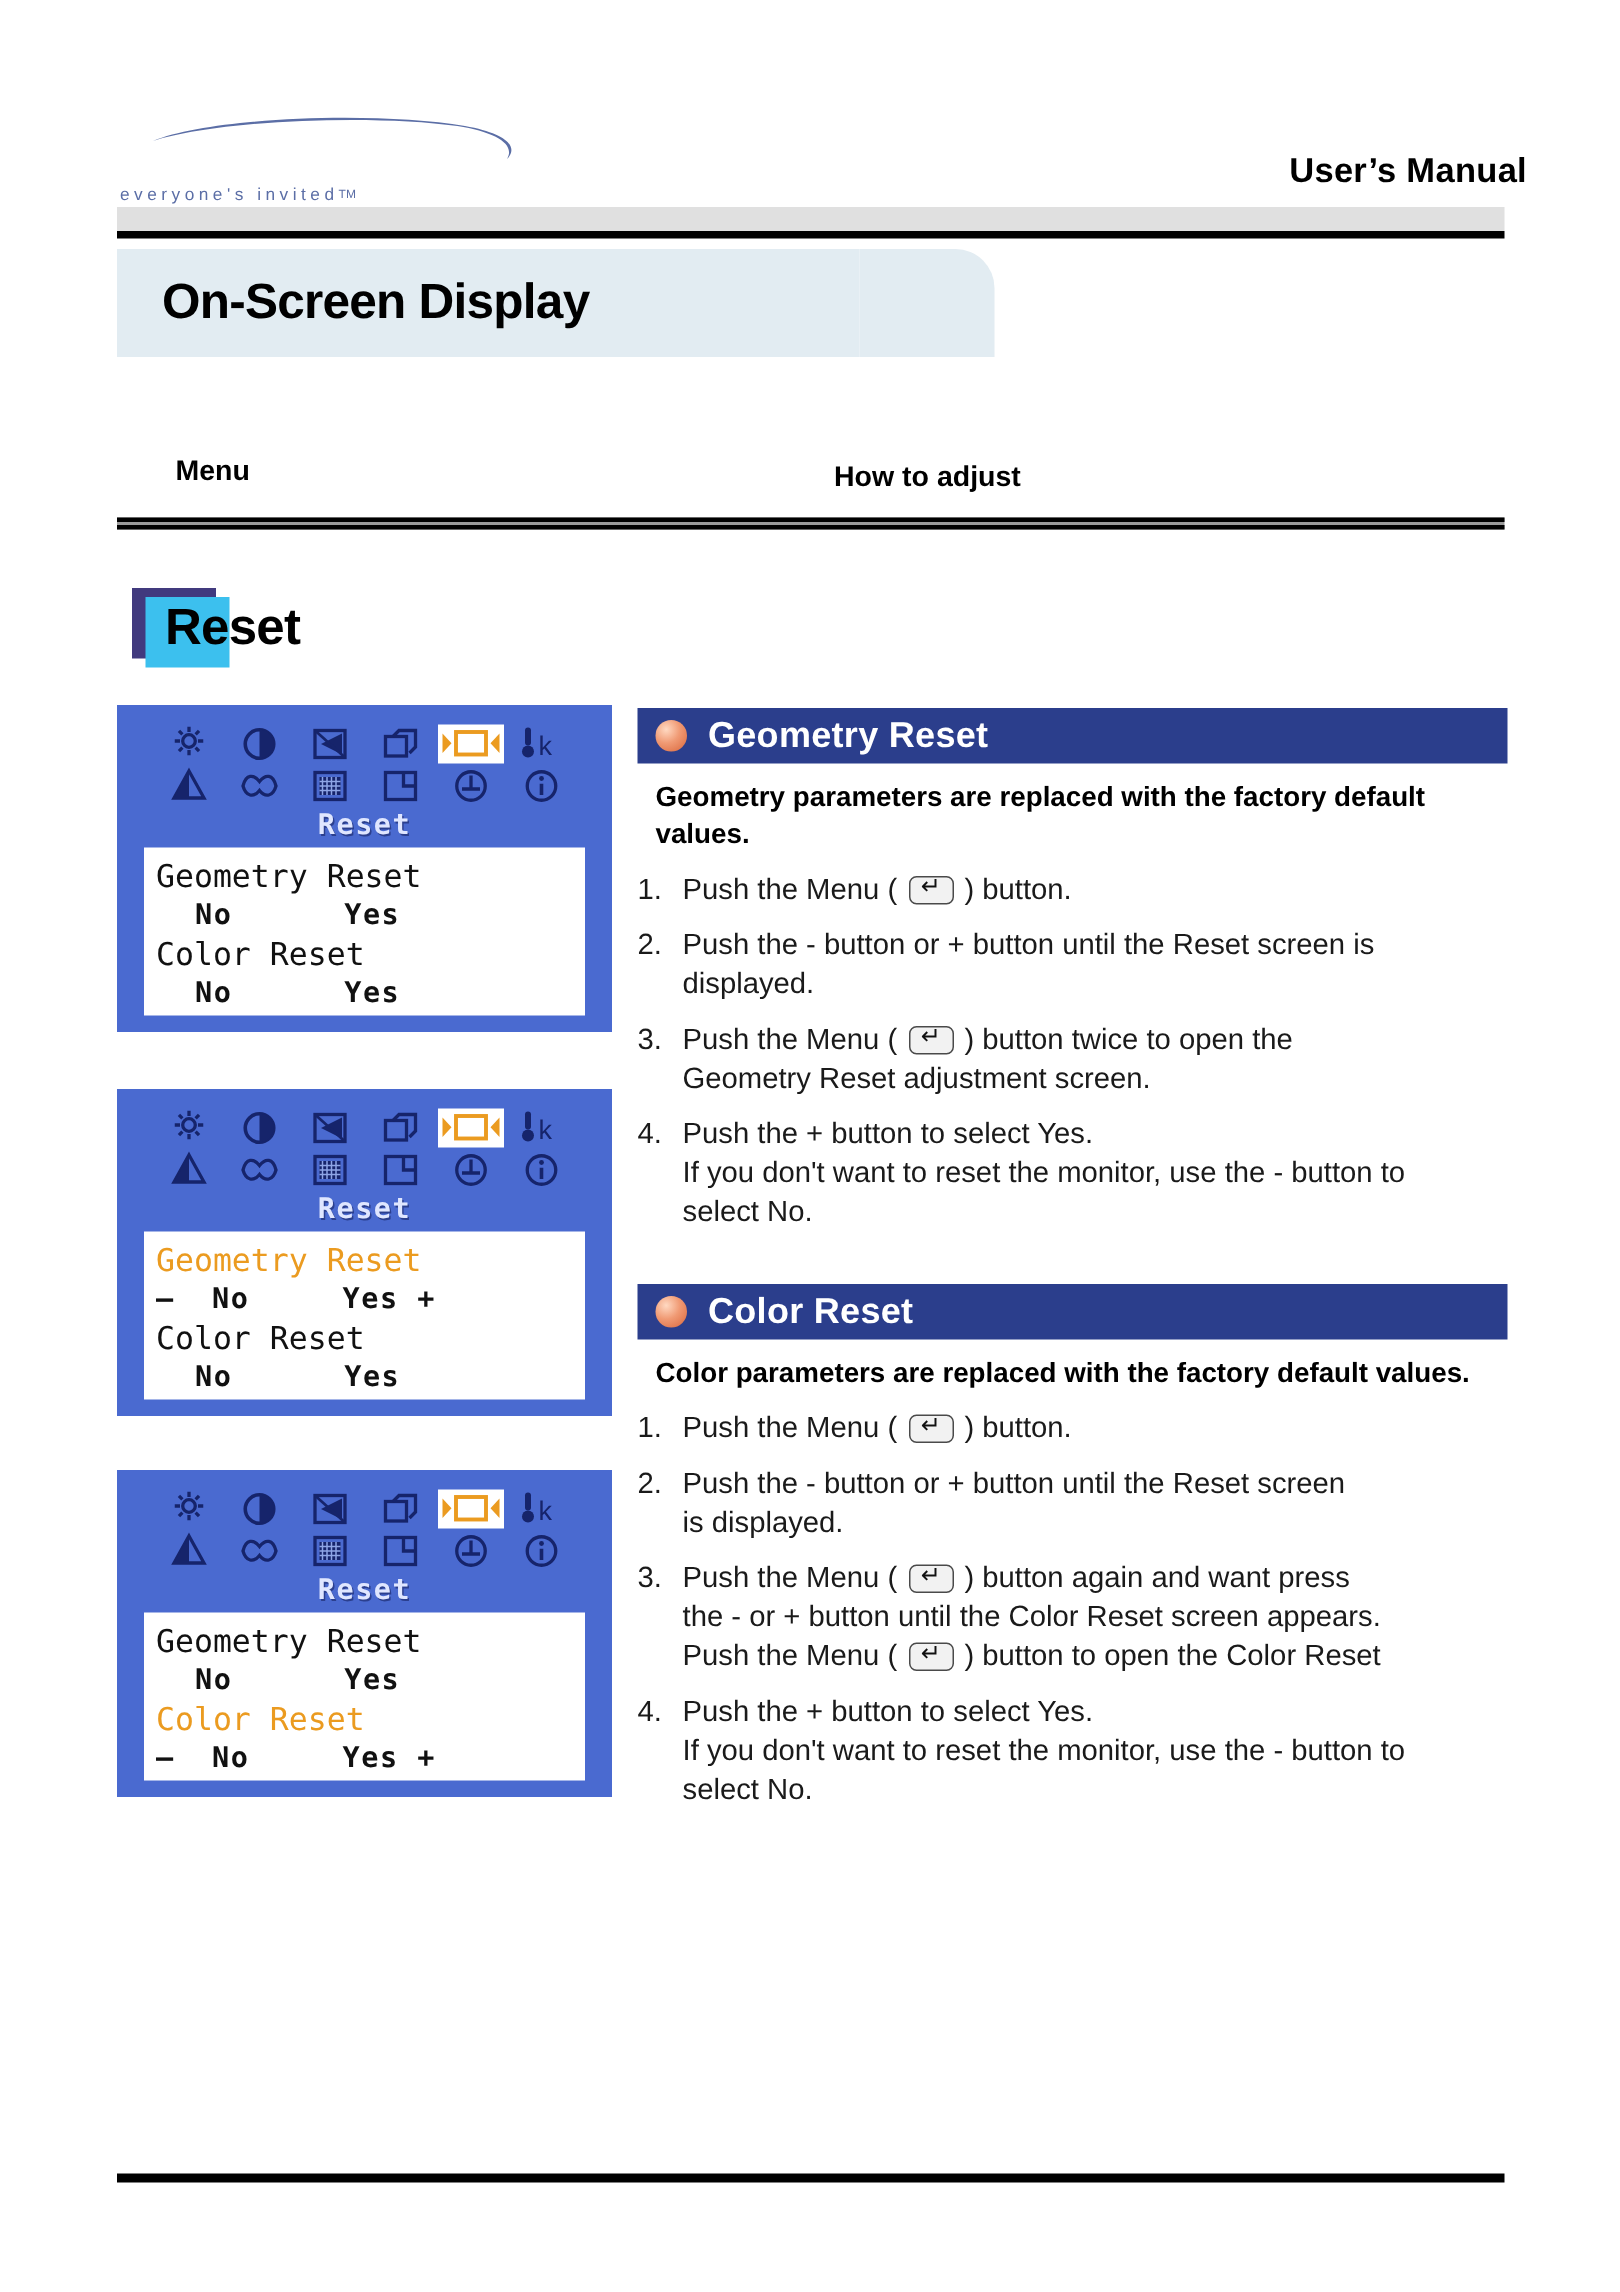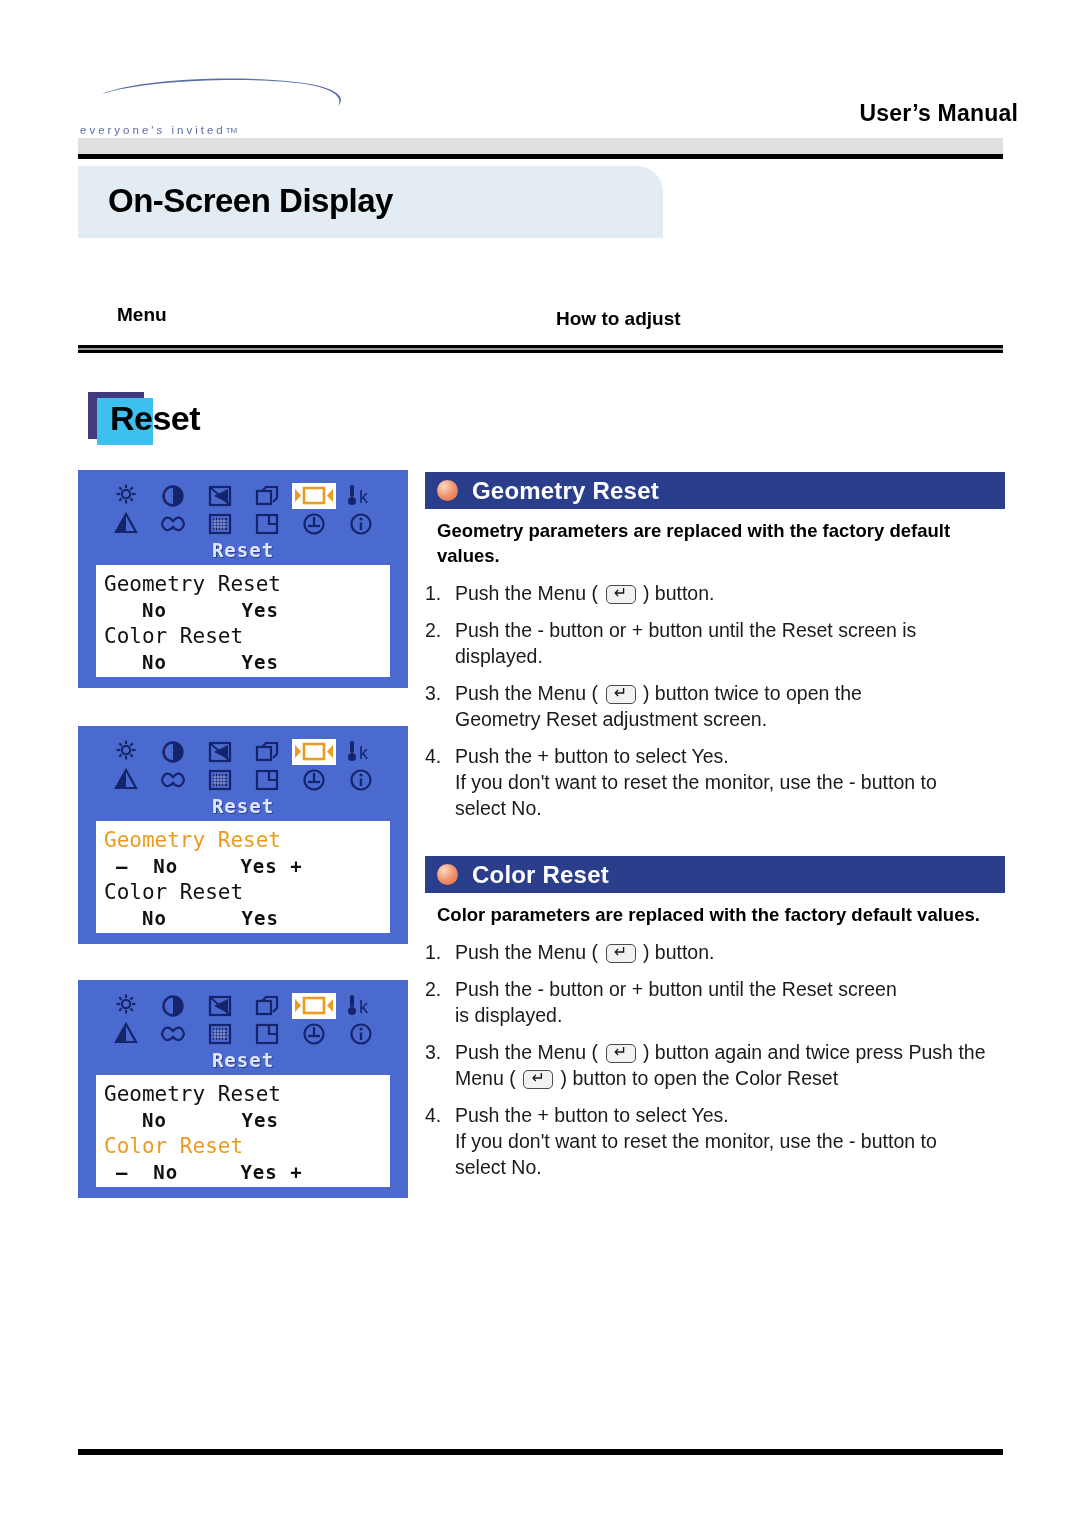--- a/index.html
+++ b/index.html
@@ -101,21 +101,21 @@
     padding:6px 8px 0 8px;
   }
   .osd-line {
     font-family:"DejaVu Sans Mono", monospace;
     font-size:21px;
     color:#111;
     letter-spacing:0px;
     line-height:26px;
     white-space:pre;
   }
-  .osd-line.opt { font-size:19px; letter-spacing:1px; font-weight:bold;margin-left:12px; }
+  .osd-line.opt { font-size:19px; letter-spacing:1px; font-weight:bold; }
   .osd-line.hl  { color:#eb9b20; }
   .osd-indent { padding-left:26px; }
 
   
   .rcol { position:absolute; left:425px; width:580px; }
 
   .sec-bar {
     background:#2b3e8c;
     height:37px;
     display:flex; align-items:center;
@@ -579,21 +579,22 @@
       </li>
       <li>
         <span class="num">2.</span>
         <span>Push the - button or + button until the Reset screen</span>
         <span class="sub">is displayed.</span>
       </li>
       <li>
         <span class="num">3.</span>
         <span>Push the Menu (</span>
         <span class="menu-key"></span>
-        <span>) button again and twice press</span>
+        <span>) button again and want press</span>
+        <span class="sub">the - or + button until the Color Reset screen appears.</span>
         <span>Push the Menu (</span>
         <span class="menu-key"></span>
         <span>) button to open the Color Reset</span>
       </li>
       <li>
         <span class="num">4.</span>
         <span>Push the + button to select Yes.</span>
         <span class="sub">If you don't want to reset the monitor, use the - button to</span>
         <span class="sub">select No.</span>
       </li>

